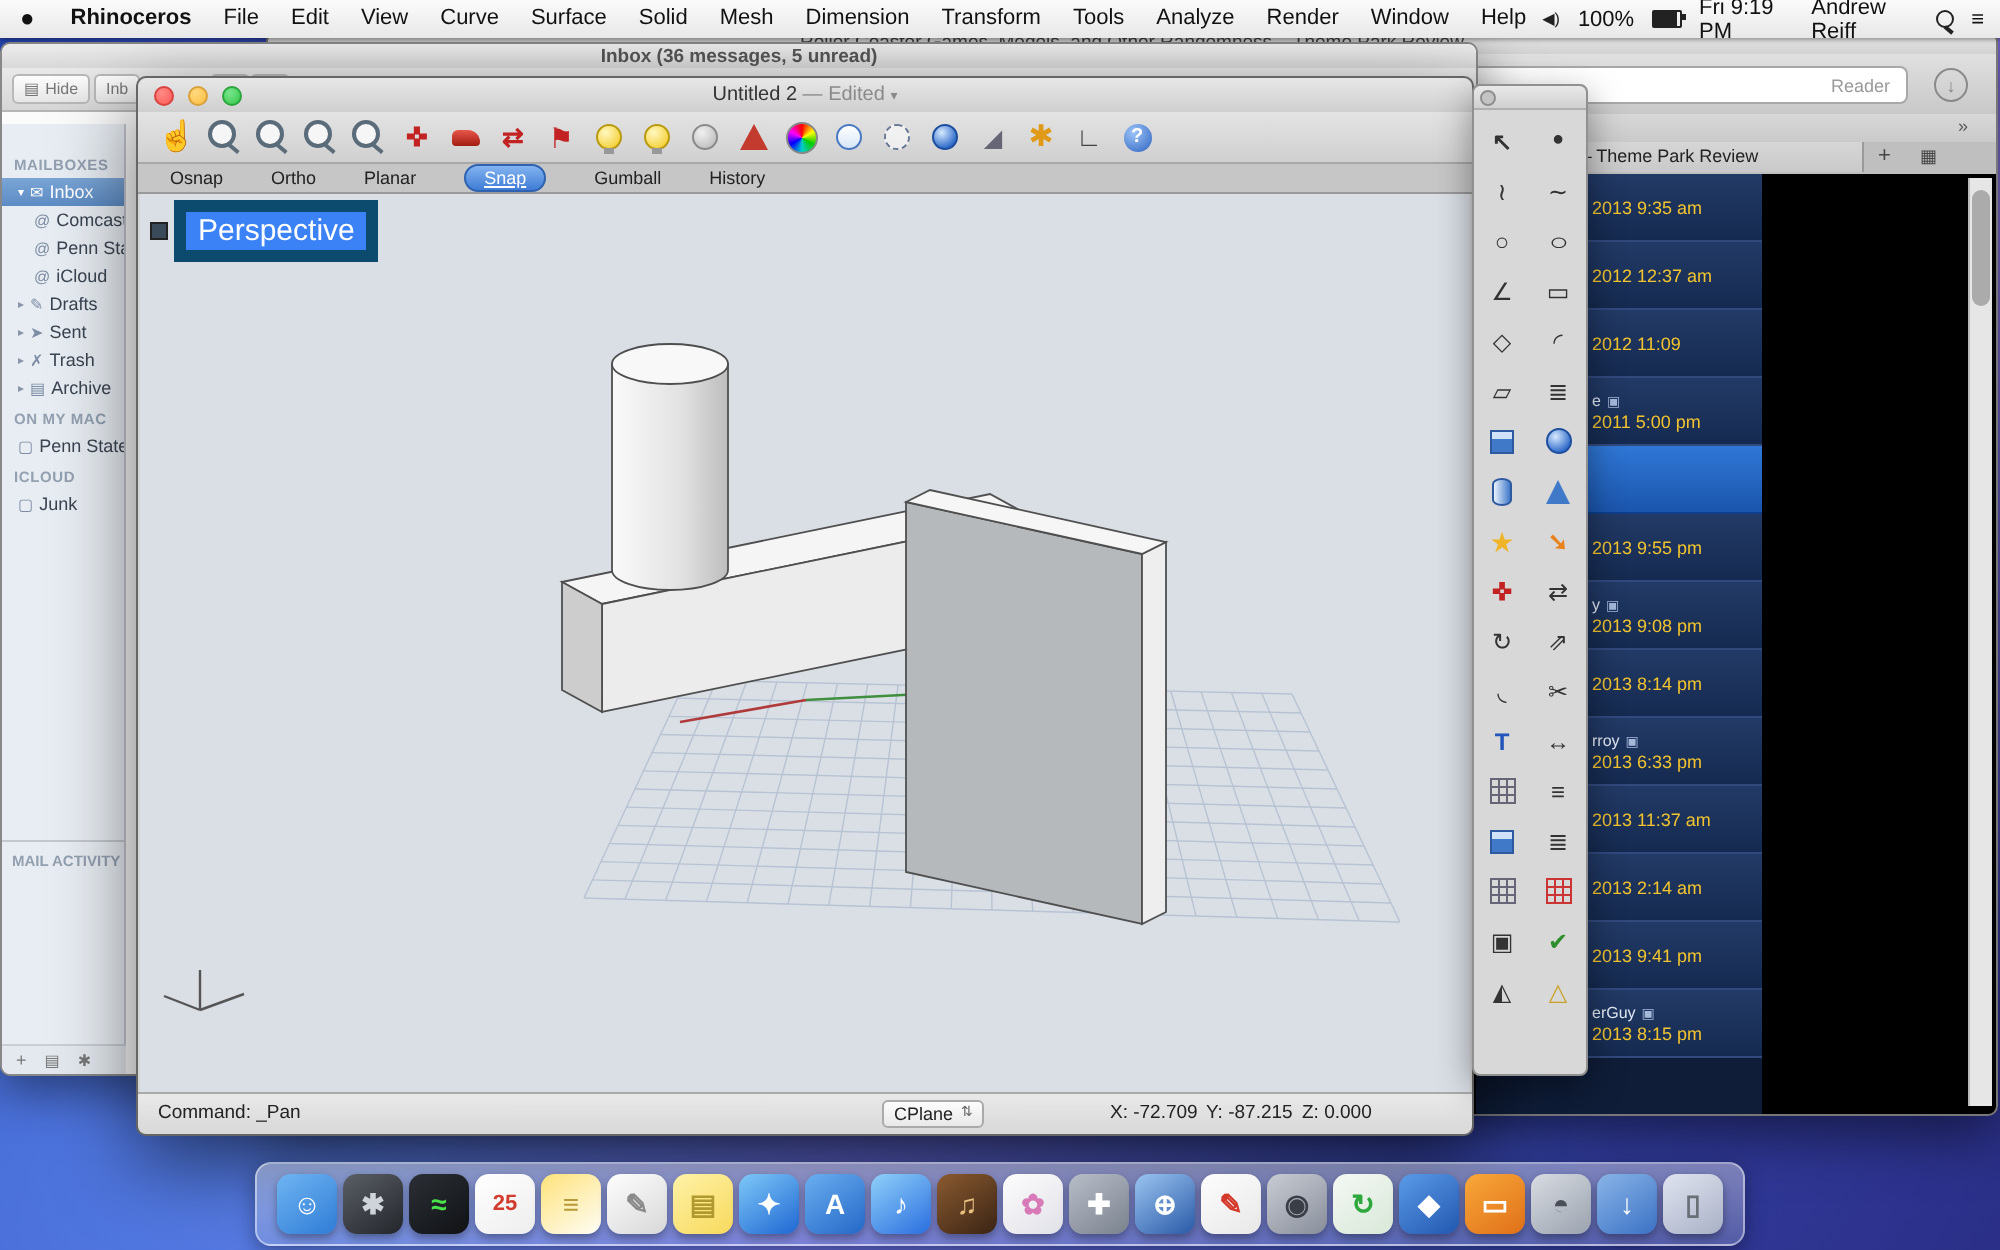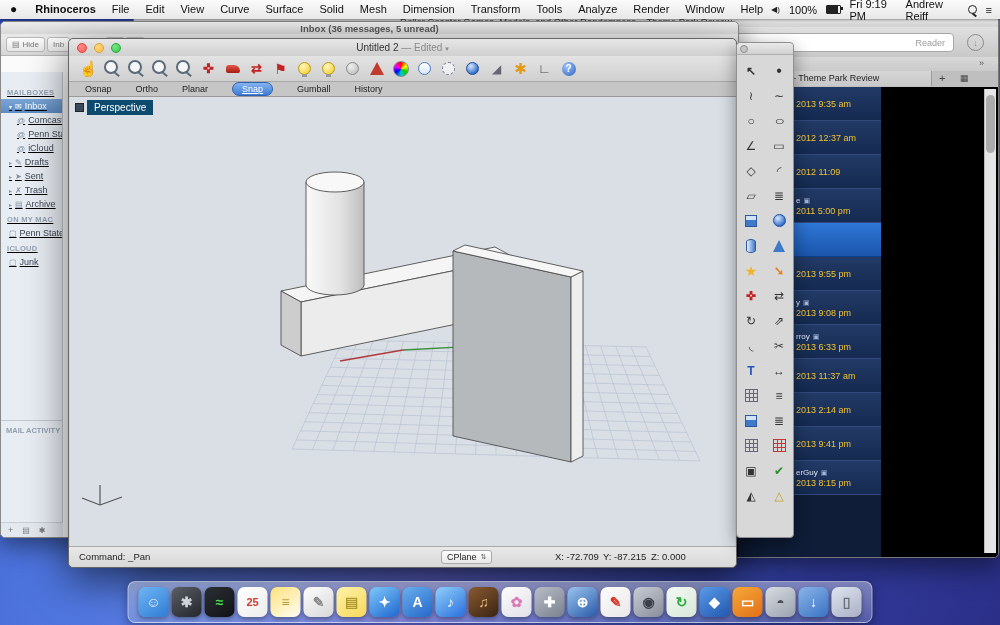--- a/index.html
+++ b/index.html
@@ -66,22 +66,22 @@
   .m-toolbar{position:absolute;top:12px;left:0;right:0;height:21px;background:linear-gradient(#e9e9e9,#d6d6d6);border-bottom:1px solid #b5b5b5;}
   .m-btn{position:absolute;top:3px;height:13px;border:1px solid #b8b8b8;border-radius:3px;background:linear-gradient(#fdfdfd,#e6e6e6);
     font-size:8px;color:#777;display:flex;align-items:center;gap:3px;padding:0 5px;}
   .m-btn-hide{left:5px;}
   .m-btn-inb{left:46px;}
   .m-iconbtn{position:absolute;top:3px;width:18px;height:13px;border:1px solid #b8b8b8;border-radius:3px;
     background:linear-gradient(#fdfdfd,#e6e6e6);color:#888;font-size:9px;display:flex;align-items:center;justify-content:center;}
   .m-dots{position:absolute;left:142px;top:7px;display:flex;gap:4px;}
   .m-dot{width:7px;height:7px;border-radius:50%;background:#c9c9c9;border:1px solid #9d9d9d;}
   .m-body{position:absolute;top:34px;left:0;right:0;bottom:0;background:#fbfbfb;border-radius:0 0 5px 5px;}
-  .m-side{position:absolute;left:0;top:16px;bottom:0;width:62px;background:#e8edf3;border-right:1px solid #c3c8cf;
-    padding-top:12px;box-sizing:border-box;overflow:hidden;border-radius:0 0 0 5px;text-decoration:underline;}
+  .m-side{position:absolute;left:0;top:6px;bottom:0;width:62px;background:#e8edf3;border-right:1px solid #c3c8cf;
+    padding-top:12px;box-sizing:border-box;overflow:hidden;border-radius:0 0 0 5px;}
   .msec-label{font-size:7.5px;font-weight:bold;color:#93a0b0;padding:4px 0 2px 6px;letter-spacing:.3px;white-space:nowrap;}
   .mitem{display:flex;align-items:center;height:14px;font-size:9px;color:#3a4452;padding-left:8px;gap:3px;white-space:nowrap;}
   .mitem.ind{padding-left:16px;}
   .mitem.sel{background:linear-gradient(#7aa5d6,#5d8cc4);color:#fff;}
   .mitem.sel .micon,.mitem.sel .disc{color:#fff;}
   .disc{font-size:6px;color:#8a97a8;}
   .micon{font-size:8px;color:#7d8da3;}
   .m-activity{position:absolute;left:0;top:364px;width:62px;border-top:1px solid #c3c8cf;
     padding:5px 0 0 5px;font-size:7.5px;font-weight:bold;color:#93a0b0;box-sizing:border-box;white-space:nowrap;}
   .m-sidebottom{position:absolute;left:0;bottom:0;width:62px;height:15px;border-top:1px solid #c9ced6;
@@ -100,21 +100,21 @@
   .r-caret{color:#8a8a8a;font-size:7px;}
   .r-toolbar{position:absolute;top:17px;left:0;right:0;height:26px;background:linear-gradient(#e3e3e3,#d0d0d0);
     border-bottom:1px solid #a8a8a8;display:flex;align-items:center;gap:3px;padding-left:9px;box-sizing:border-box;}
   .r-tabs{position:absolute;top:43px;left:0;right:0;height:15px;background:#c6c6c6;border-bottom:1px solid #9a9a9a;
     display:flex;align-items:center;gap:24px;padding-left:16px;font-size:9px;color:#222;box-sizing:border-box;}
   .rtab{line-height:12px;}
   .rtab.active{background:linear-gradient(#83b4f0,#3f7cd6);color:#fff;border:1px solid #2f62b0;border-radius:8px;padding:0 9px;text-decoration:underline;}
   .r-viewport{position:absolute;top:58px;left:1px;right:1px;bottom:20px;background:#dadfe6;overflow:hidden;}
   .vp-label-wrap{position:absolute;top:3px;left:5px;display:flex;align-items:center;gap:3px;z-index:2;}
   .vp-sq{width:7px;height:7px;background:#3a4a5a;border:1px solid #222;}
-  .vp-label{background:#0c4a6e;color:#fff;font-size:10px;padding:1px 6px;border:1px solid #0c4a6e;}
+  .vp-label{background:#3b82f6;color:#fff;font-size:15px;padding:1px 6px;border:6px solid #0c4a6e;}
   .r-status{position:absolute;bottom:0;left:0;right:0;height:20px;background:linear-gradient(#e9e9e9,#d8d8d8);
     border-top:1px solid #aaa;border-radius:0 0 5px 5px;font-size:9.5px;color:#222;}
   .st{position:absolute;top:0;line-height:20px;white-space:nowrap;}
   .st-cmd{left:10px;}
   .st-cplane{left:372px;top:3px;height:12px;line-height:12px;background:linear-gradient(#fdfdfd,#e8e8e8);
     border:1px solid #aaa;border-radius:3px;padding:0 5px;display:flex;align-items:center;gap:4px;font-size:9px;}
   .st-cplane .arr{font-size:7px;color:#666;}
   .st-x{left:486px;} .st-y{left:534px;} .st-z{left:582px;}
   
   .icn{width:21px;height:21px;position:relative;display:inline-flex;align-items:center;justify-content:center;
@@ -223,20 +223,23 @@
             <div class="fname">e<span class="ficon">▣</span></div>
             <div class="ftime">2011 5:00 pm</div>
           </div>
           <div class="frow fsel"></div>
           <div class="frow">
             <div class="ftime">2013 9:55 pm</div>
           </div>
           <div class="frow">
             <div class="fname">y<span class="ficon">▣</span></div>
             <div class="ftime">2013 9:08 pm</div>
+          </div>
+          <div class="frow">
+            <div class="ftime">2013 8:14 pm</div>
           </div>
           <div class="frow">
             <div class="fname">rroy<span class="ficon">▣</span></div>
             <div class="ftime">2013 6:33 pm</div>
           </div>
           <div class="frow">
             <div class="ftime">2013 11:37 am</div>
           </div>
           <div class="frow">
             <div class="ftime">2013 2:14 am</div>

